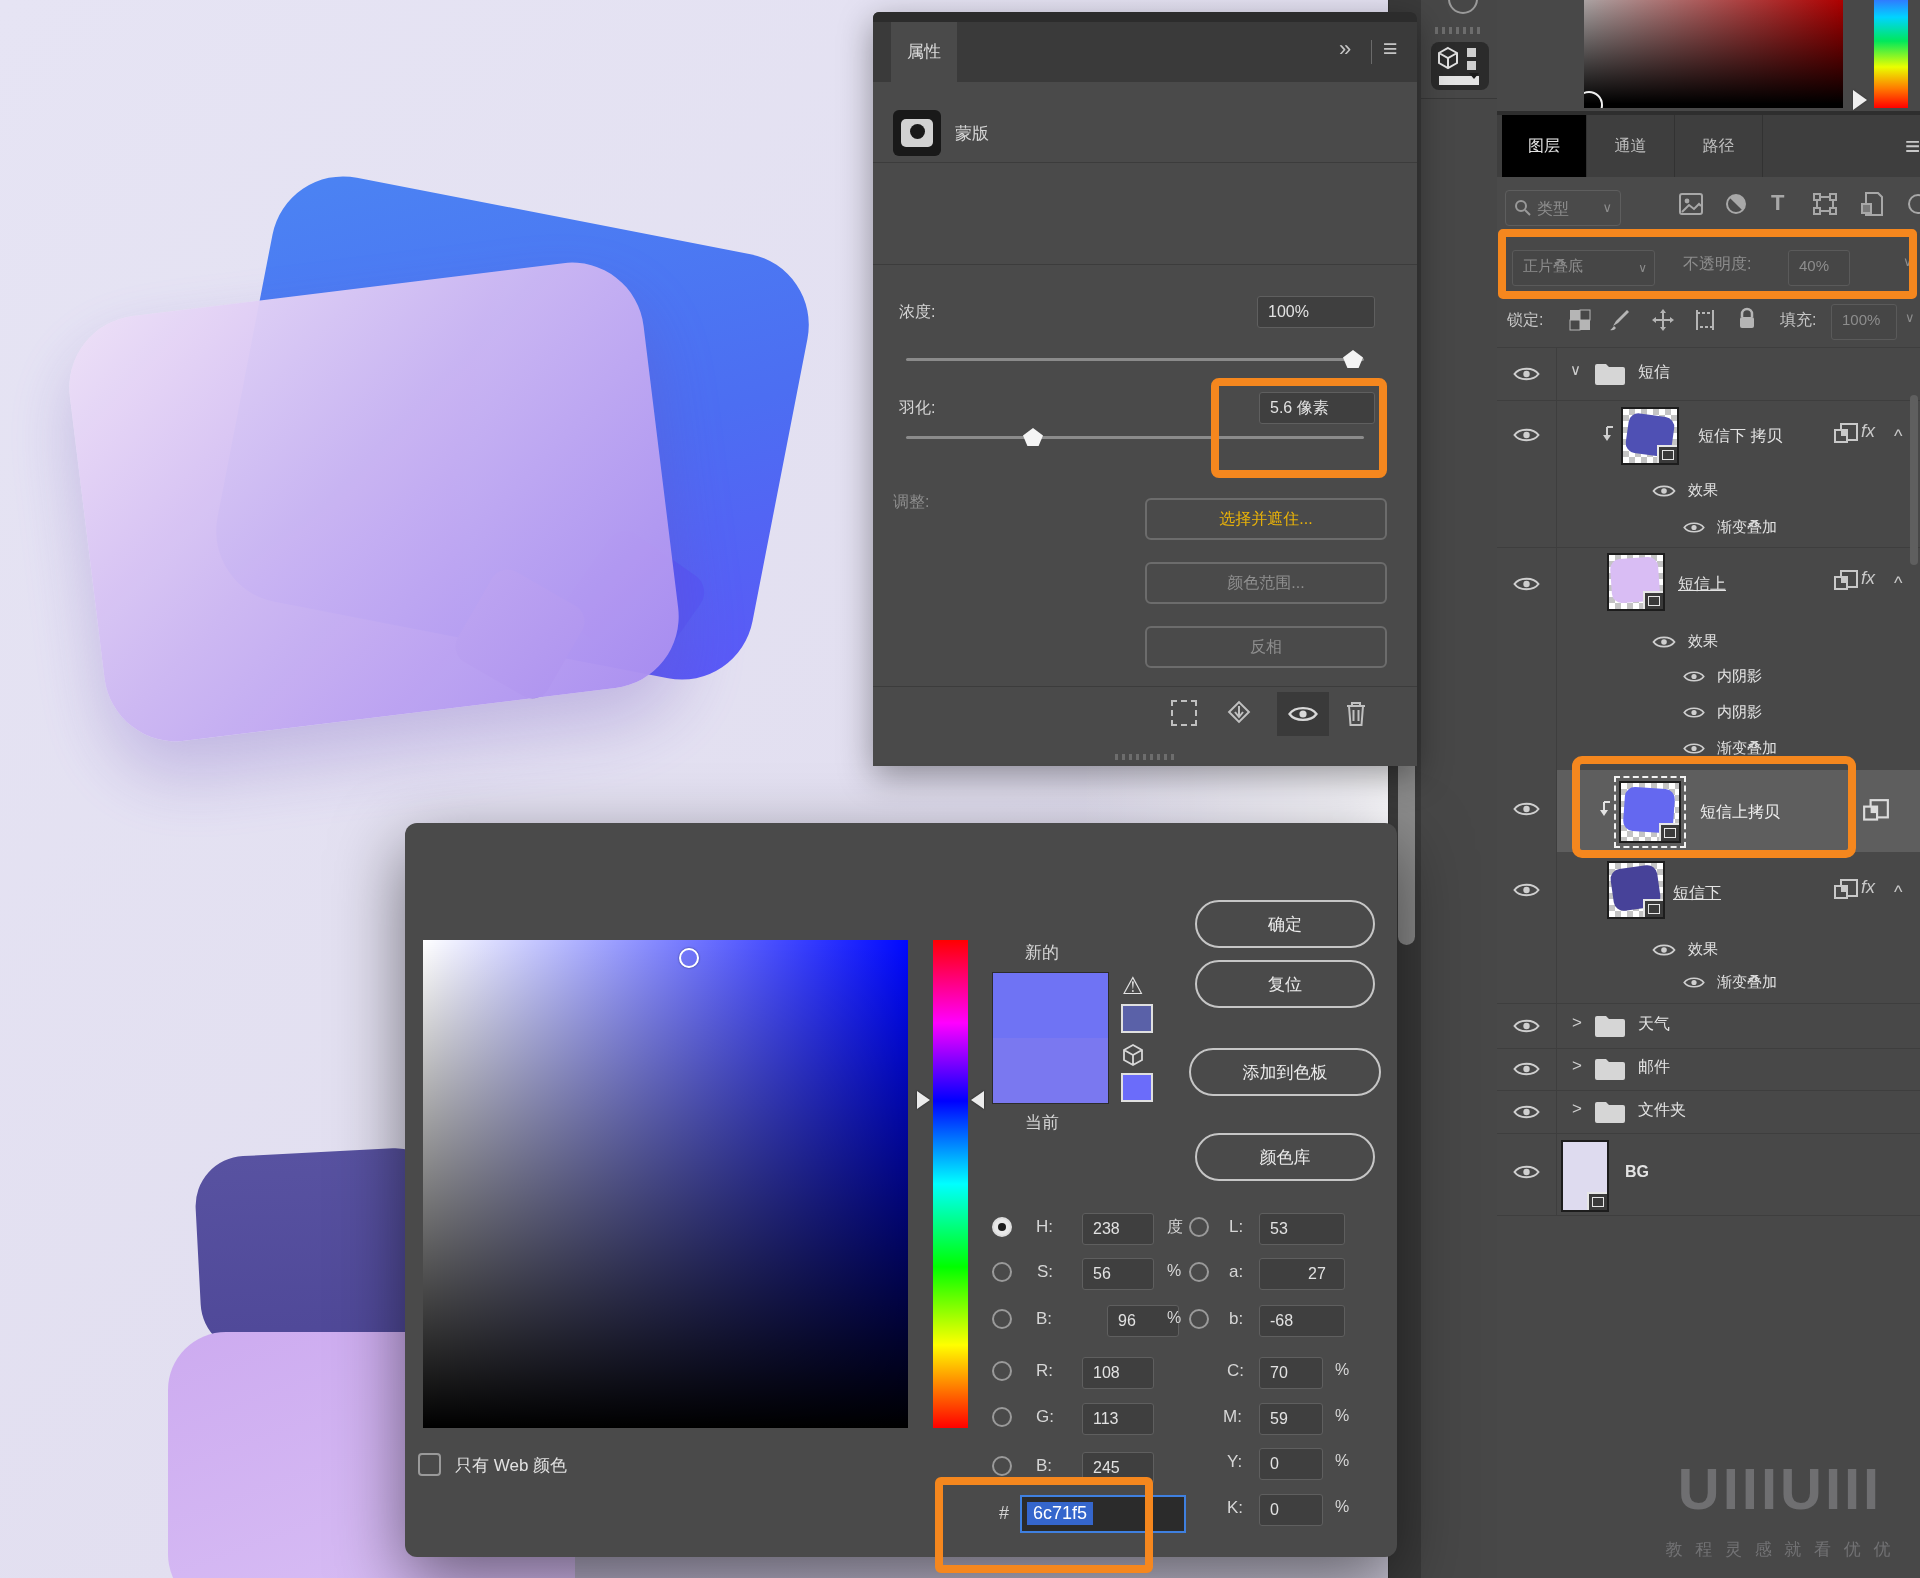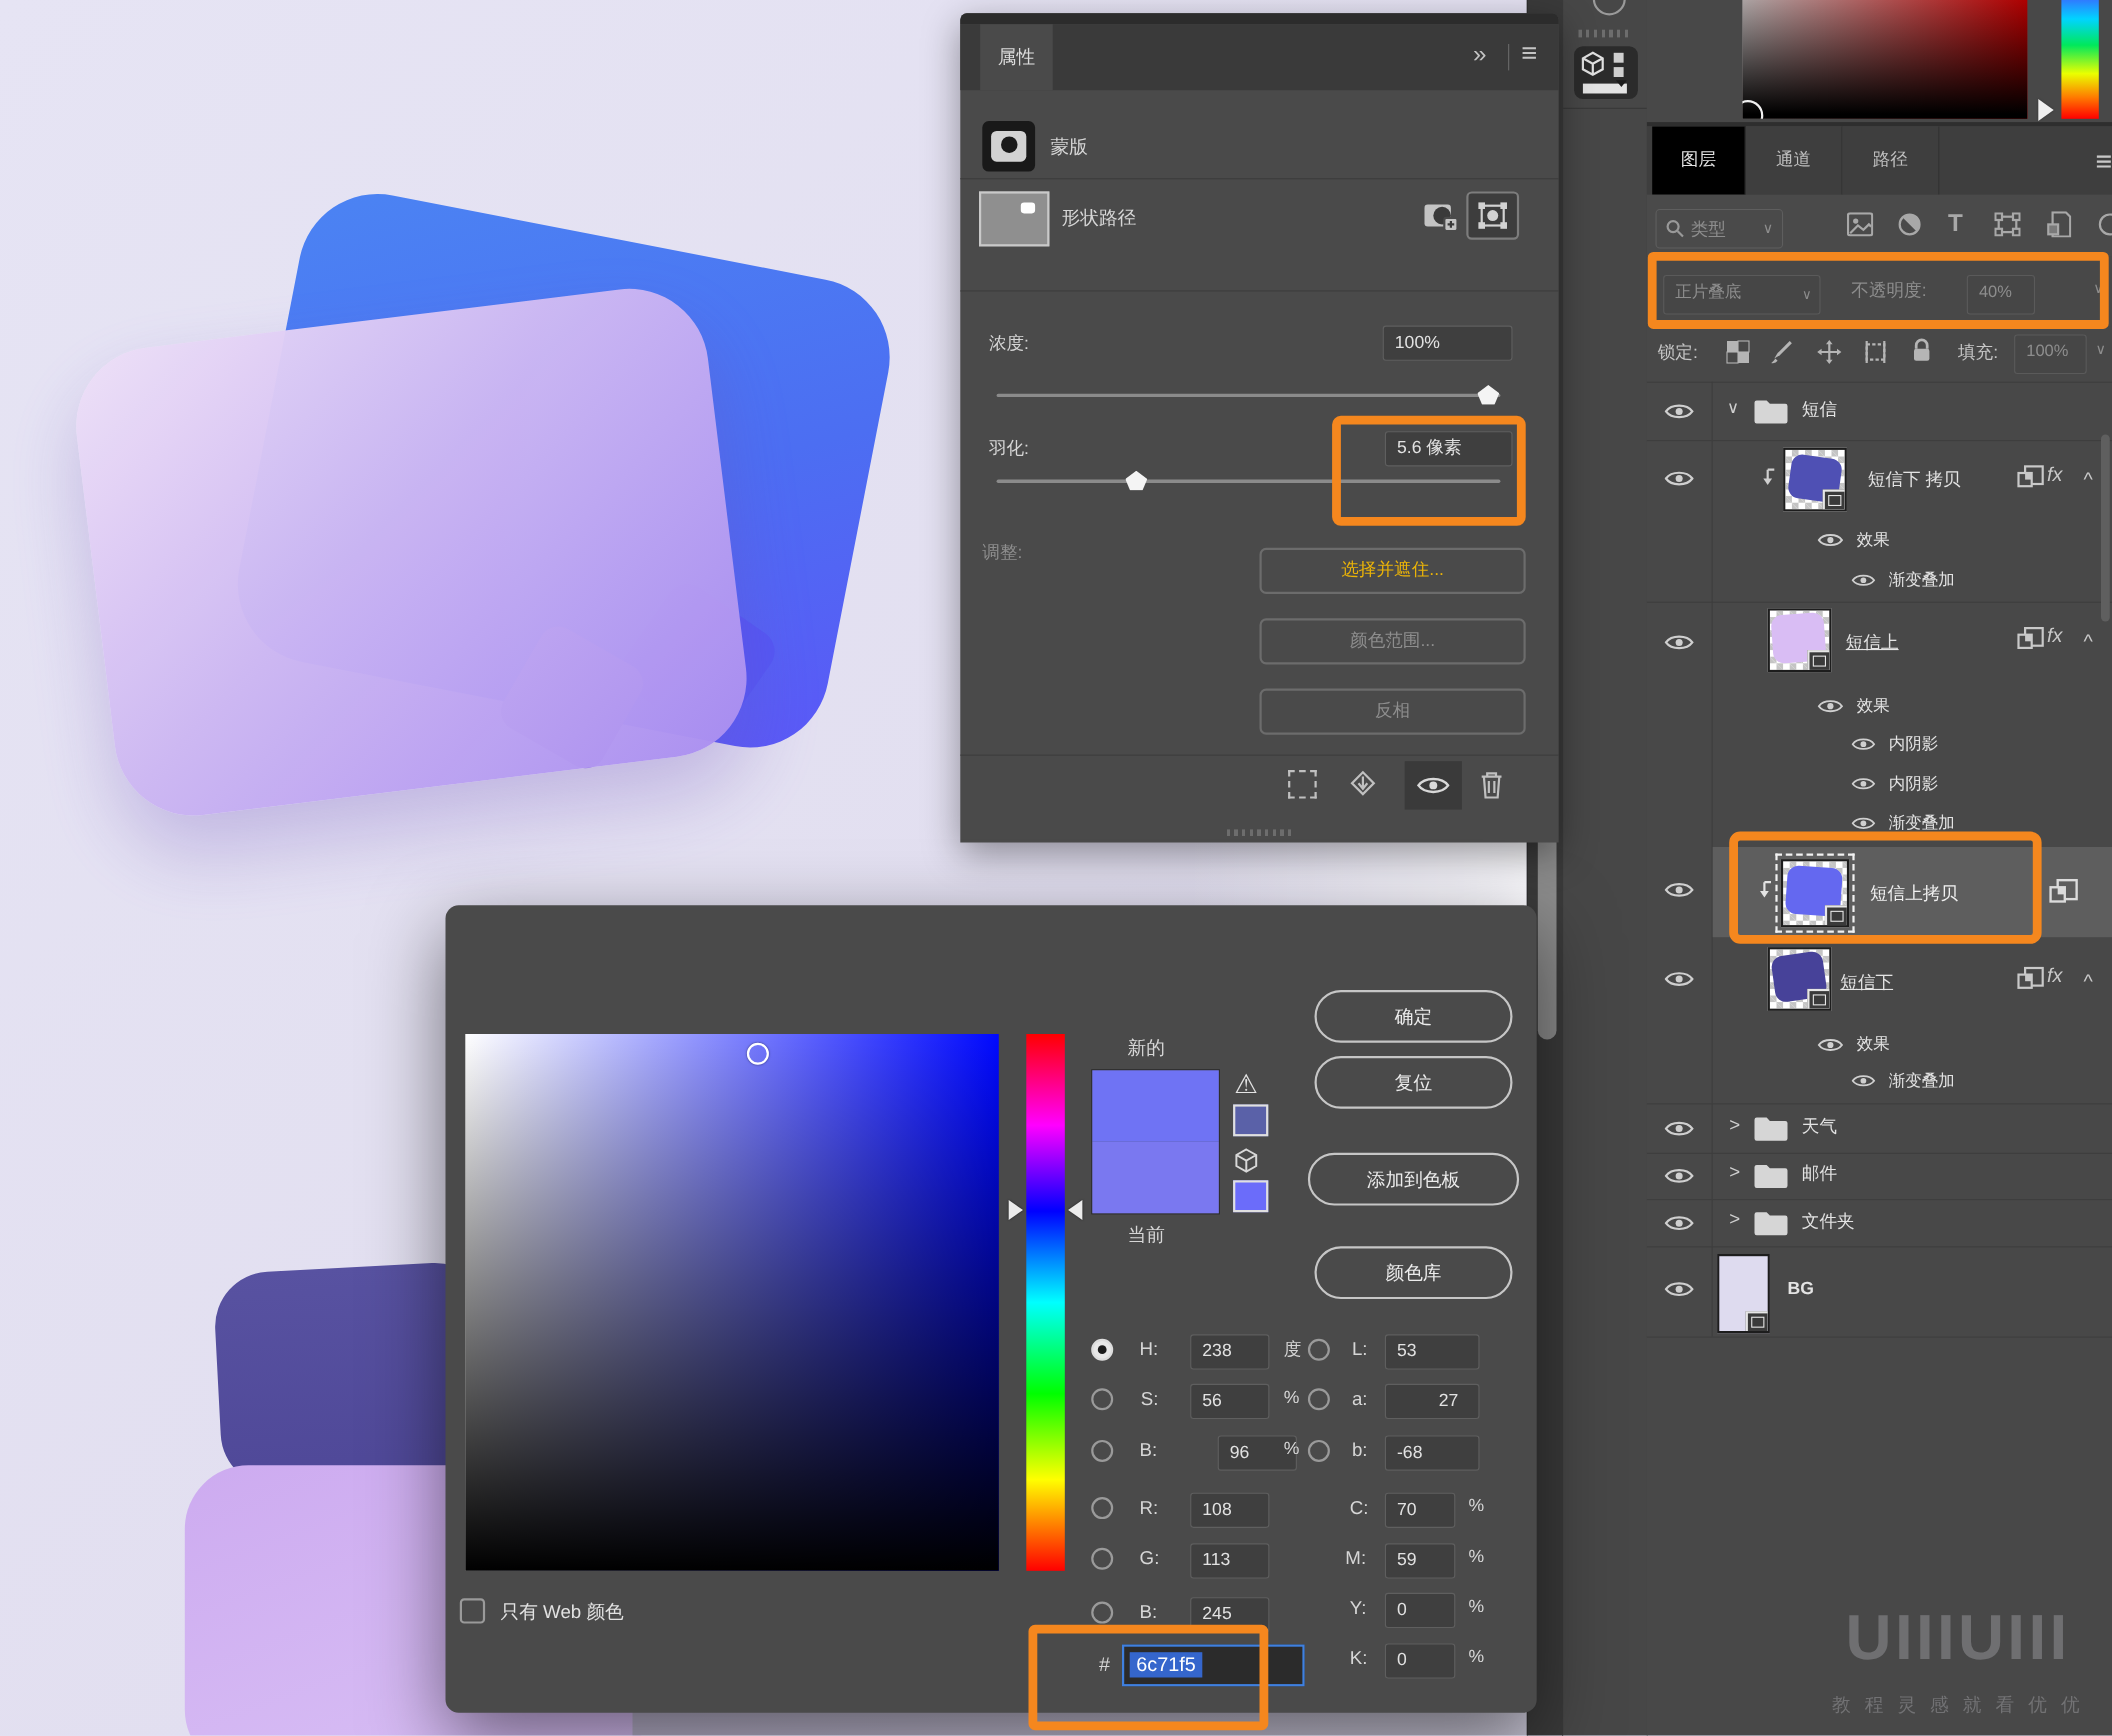--- a/index.html
+++ b/index.html
@@ -425,42 +425,20 @@
 
     <div class="abs" style="left:0;top:84px;width:624px;height:80px;">
       <div class="abs" style="left:20px;top:14px;width:48px;height:46px;background:#191919;border-radius:6px;">
         <div class="abs" style="left:8px;top:9px;width:32px;height:28px;background:#d2d2d2;border-radius:5px;"></div>
         <div class="abs" style="left:17px;top:14px;width:15px;height:15px;background:#191919;border-radius:50%;"></div>
       </div>
       <span class="abs txt" style="left:82px;top:26px;font-size:17px;">蒙版</span>
     </div>
     <div class="abs divider" style="left:0;top:150px;width:544px;"></div>
 
-    <div class="abs" style="left:0;top:151px;width:544px;height:100px;">
-      <div class="abs" style="left:17px;top:11px;width:64px;height:50px;background:#8f8f8f;border:2px solid #c9c9c9;box-sizing:border-box;">
-        <div class="abs" style="left:36px;top:8px;width:13px;height:10px;background:#fff;border-radius:3px;"></div>
-      </div>
-      <span class="abs txt" style="left:92px;top:24px;font-size:17px;">形状路径</span>
-      <span class="abs" style="left:420px;top:17px;"><svg width="36" height="34" viewBox="0 0 36 34">
-            <rect x="2" y="6" width="24" height="20" rx="3" fill="#c4c4c4"></rect>
-            <circle cx="18" cy="16" r="8" fill="#3a3a3a"></circle>
-            <rect x="20" y="18" width="12" height="12" rx="2" fill="#c4c4c4" stroke="#4a4a4a" stroke-width="2"></rect>
-            <path d="M26 21 v6 M23 24 h6" stroke="#3a3a3a" stroke-width="2"></path>
-          </svg></span>
-      <div class="abs" style="left:460px;top:11px;width:48px;height:44px;background:#3d3d3d;border:2px solid #7d7d7d;border-radius:5px;box-sizing:border-box;">
-        <svg width="30" height="28" viewBox="0 0 30 28" style="margin:6px 0 0 7px;">
-            <rect x="5" y="5" width="20" height="18" fill="none" stroke="#d2d2d2" stroke-width="2"></rect>
-            <circle cx="15" cy="14" r="5" fill="#d2d2d2"></circle>
-            <rect x="2" y="2" width="6" height="6" fill="#d2d2d2"></rect>
-            <rect x="22" y="2" width="6" height="6" fill="#d2d2d2"></rect>
-            <rect x="2" y="20" width="6" height="6" fill="#d2d2d2"></rect>
-            <rect x="22" y="20" width="6" height="6" fill="#d2d2d2"></rect>
-          </svg>
-      </div>
-    </div>
     <div class="abs divider" style="left:0;top:252px;width:544px;"></div>
 
     <span class="abs txt" style="left:26px;top:290px;">浓度:</span>
     <div class="abs vbox" style="left:384px;top:284px;width:118px;height:32px;">
       <span>100%</span>
     </div>
     <div class="abs track" style="left:33px;top:346px;width:458px;"></div>
     <div class="abs pin" style="left:470px;top:338px;"></div>
 
     <span class="abs txt" style="left:26px;top:386px;">羽化:</span>

